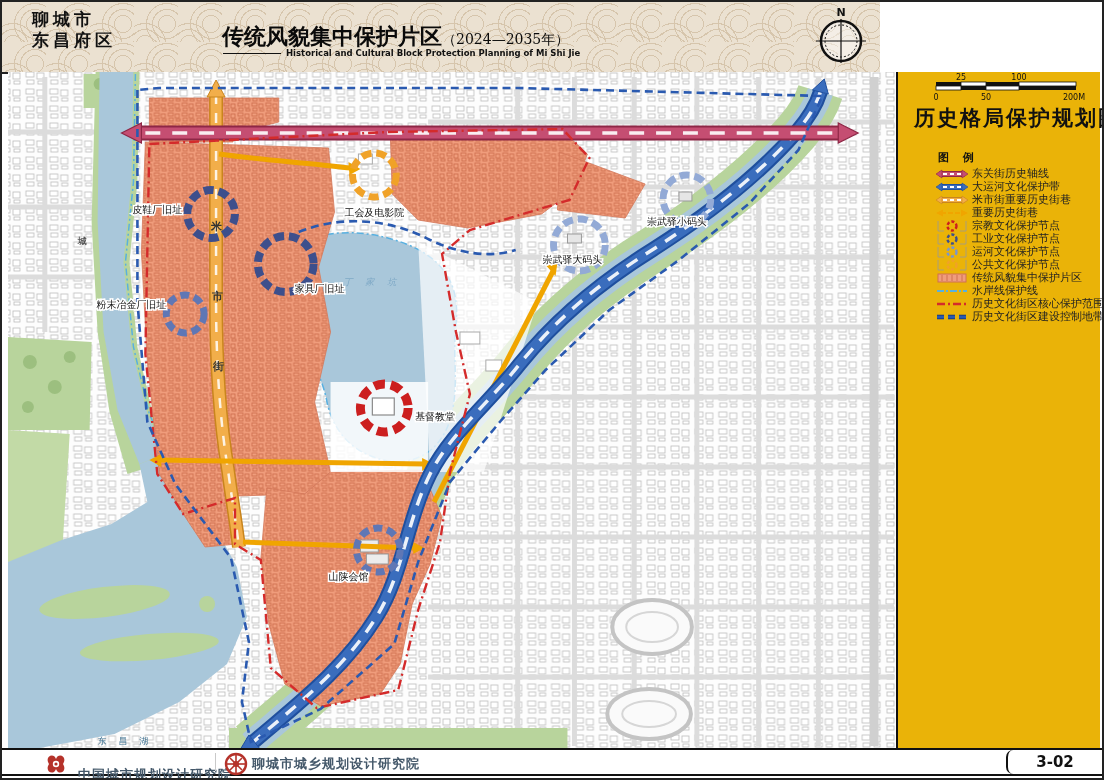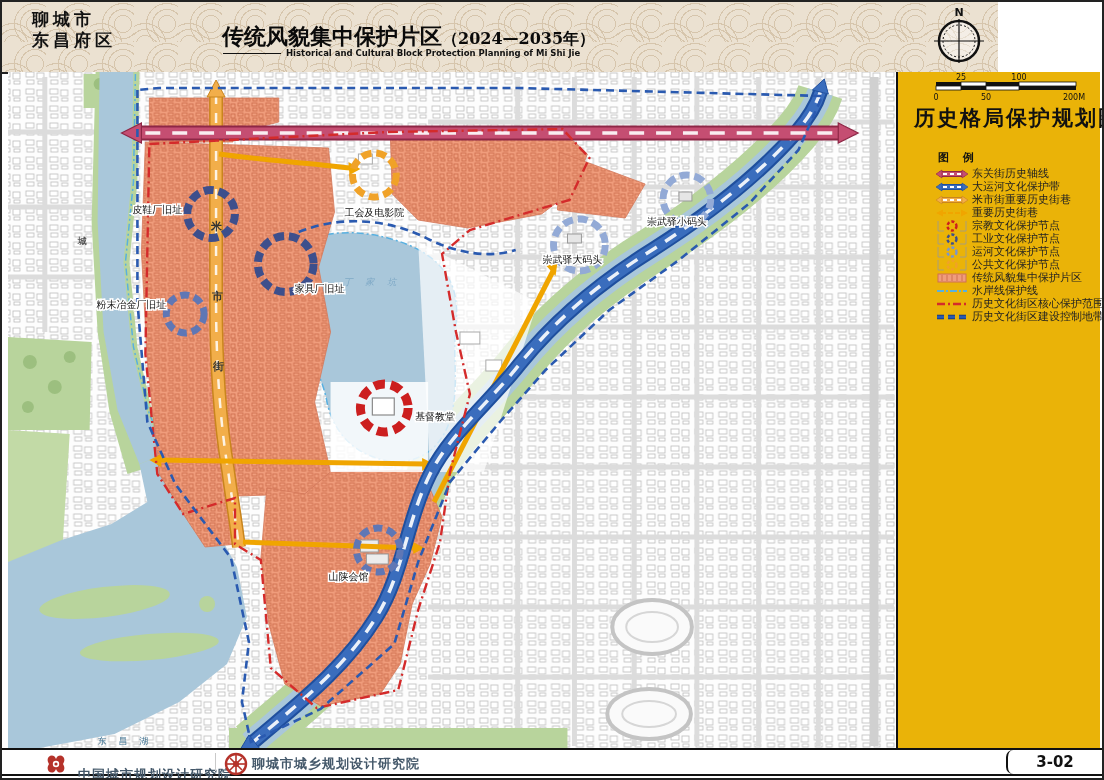--- a/index.html
+++ b/index.html
@@ -1,31 +1,31 @@
 <!DOCTYPE html>
 <html><head>
 <meta charset="utf-8">
 <style>
   html,body{margin:0;padding:0;background:#888;}
   .page{position:relative;width:1104px;height:780px;background:#fff;overflow:hidden;
         font-family:"DejaVu Sans","Liberation Sans",sans-serif;box-sizing:border-box;border:2px solid #222;}
   
-  .titleband{position:absolute;left:0;top:0;width:996px;height:70px;border-bottom:2px solid #222;
+  .titleband{position:absolute;left:0;top:0;width:878px;height:70px;border-bottom:2px solid #222;
     background-color:#ebe1d1;
     background-image:
       radial-gradient(circle at 11px 42px, rgba(0,0,0,0) 0 8px,#d6c5ac 8px 9px,rgba(0,0,0,0) 9px 14px,#d6c5ac 14px 15px,rgba(0,0,0,0) 15px 20px,#d6c5ac 20px 21px,rgba(0,0,0,0) 21px),
       radial-gradient(circle at 33px 22px, rgba(0,0,0,0) 0 8px,#d6c5ac 8px 9px,rgba(0,0,0,0) 9px 14px,#d6c5ac 14px 15px,rgba(0,0,0,0) 15px 20px,#d6c5ac 20px 21px,rgba(0,0,0,0) 21px);
     background-size:44px 40px;}
   .hdr-left{position:absolute;left:30px;top:7px;font-family:"DejaVu Serif","Liberation Serif",serif;
     font-weight:bold;font-size:17px;line-height:21px;color:#111;letter-spacing:4px;white-space:nowrap;}
   .hdr-block{position:absolute;left:112px;top:2px;font-family:"DejaVu Serif","Liberation Serif",serif;
     font-weight:bold;font-size:45px;color:#0a0a0a;letter-spacing:7px;white-space:nowrap;}
   .hdr-main{position:absolute;left:220px;top:20px;white-space:nowrap;color:#0a0a0a;}
   .hdr-main .t{font-family:"DejaVu Serif","Liberation Serif",serif;font-weight:bold;font-size:22px;}
-  .hdr-main .y{font-family:"DejaVu Serif","Liberation Serif",serif;font-weight:bold;font-size:16px;}
+  .hdr-main .y{font-family:"DejaVu Serif","Liberation Serif",serif;font-weight:normal;font-size:14px;}
   .hdr-rule{position:absolute;left:221px;top:51px;width:58px;height:0;border-top:1.5px solid #111;}
   .hdr-en{position:absolute;left:284px;top:46px;font-size:8.5px;font-weight:bold;color:#111;white-space:nowrap;}
   .compass{position:absolute;right:6px;top:1px;}
   
   .map{position:absolute;left:6px;top:70px;width:808px;height:676px;background:#0f766e;}
   .map svg{display:block;}
   
   .panel{position:absolute;left:894px;top:70px;width:204px;height:676px;background:#eab308;border-left:2px solid #111;box-sizing:border-box;}
   .scalebar{position:absolute;left:8px;top:0px;}
   .panel-title{position:absolute;left:16px;top:32px;font-size:21px;font-weight:bold;letter-spacing:2px;color:#111;white-space:nowrap;}

